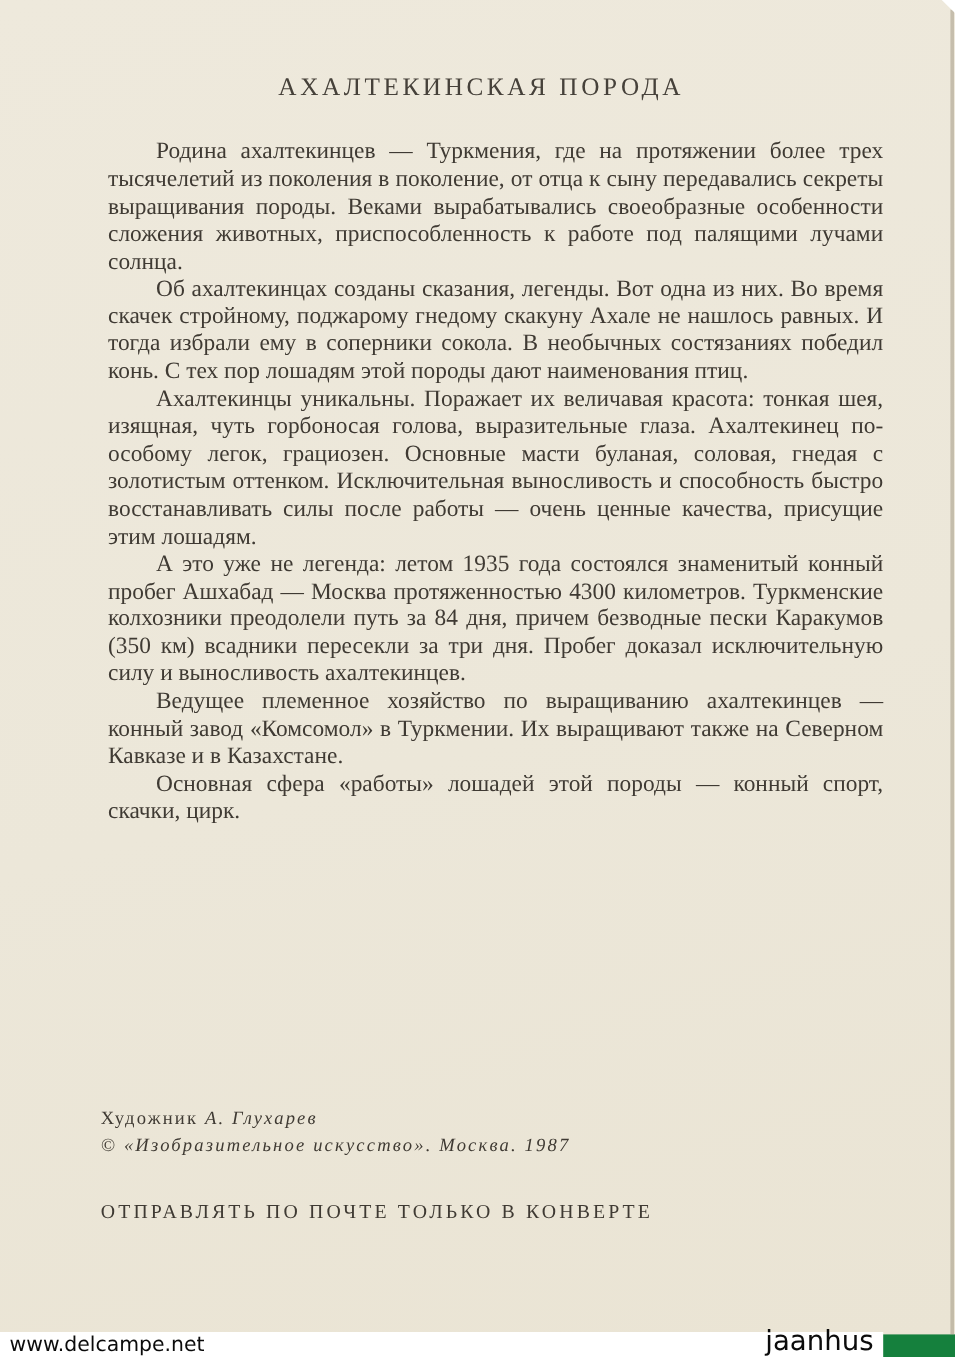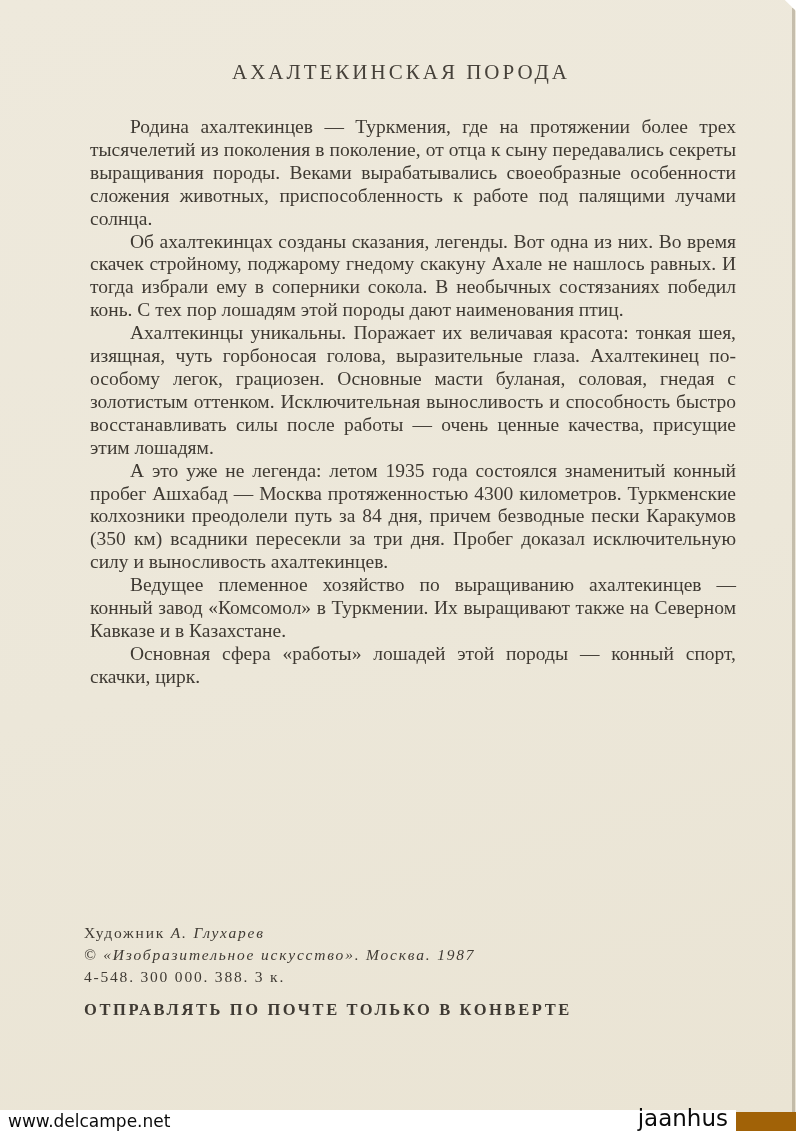--- a/index.html
+++ b/index.html
@@ -1,20 +1,20 @@
 <!DOCTYPE html>
 <html><head>
 <meta charset="utf-8">
 <style>
   html, body { margin: 0; padding: 0; background: #ffffff; }
   .scan {
     position: relative;
     width: 796px;
     height: 1131px;
-    background: #a16207;
+    background: #15803d;
     overflow: hidden;
     font-family: "Liberation Serif", serif;
   }
   .card {
     position: absolute;
     left: 0; top: 0;
     width: 796px; height: 1112px;
     background: linear-gradient(165deg, #eee9dc 0%, #ece7d9 55%, #eae4d4 100%);
   }
   .right-edge {
@@ -61,21 +61,20 @@
     line-height: 22px;
   }
   .italic { font-style: italic; }
   .mailing {
     position: absolute;
     left: 84px; top: 1000px;
     font-size: 16.5px;
     letter-spacing: 2.6px;
     color: #3f3a33;
     white-space: nowrap;
-    font-weight: bold;
   }
   .wm-center {
     position: absolute;
     left: 80px; top: 502px;
     font-size: 112px;
     line-height: 1;
     letter-spacing: 8px;
     color: rgba(92, 86, 74, 0.30);
     white-space: nowrap;
     font-family: "Liberation Serif", serif;
@@ -120,21 +119,20 @@
       <p>Основная сфера «работы» лошадей этой породы — конный спорт, скачки, цирк.</p>
     </div>
 
 
     <div class="credits">
       <div>
         <span>Художник</span>
         <span class="italic">А. Глухарев</span>
       </div>
       <div class="italic">© «Изобразительное искусство». Москва. 1987</div>
-      <div>4-548. 300 000. 388. 3 к.</div>
     </div>
 
     <div class="mailing">ОТПРАВЛЯТЬ ПО ПОЧТЕ ТОЛЬКО В КОНВЕРТЕ</div>
 
     <div class="right-edge"></div>
     <div class="corner-notch"></div>
   </div>
 
   <div class="strip">
     <span class="wm-left">www.delcampe.net</span>

